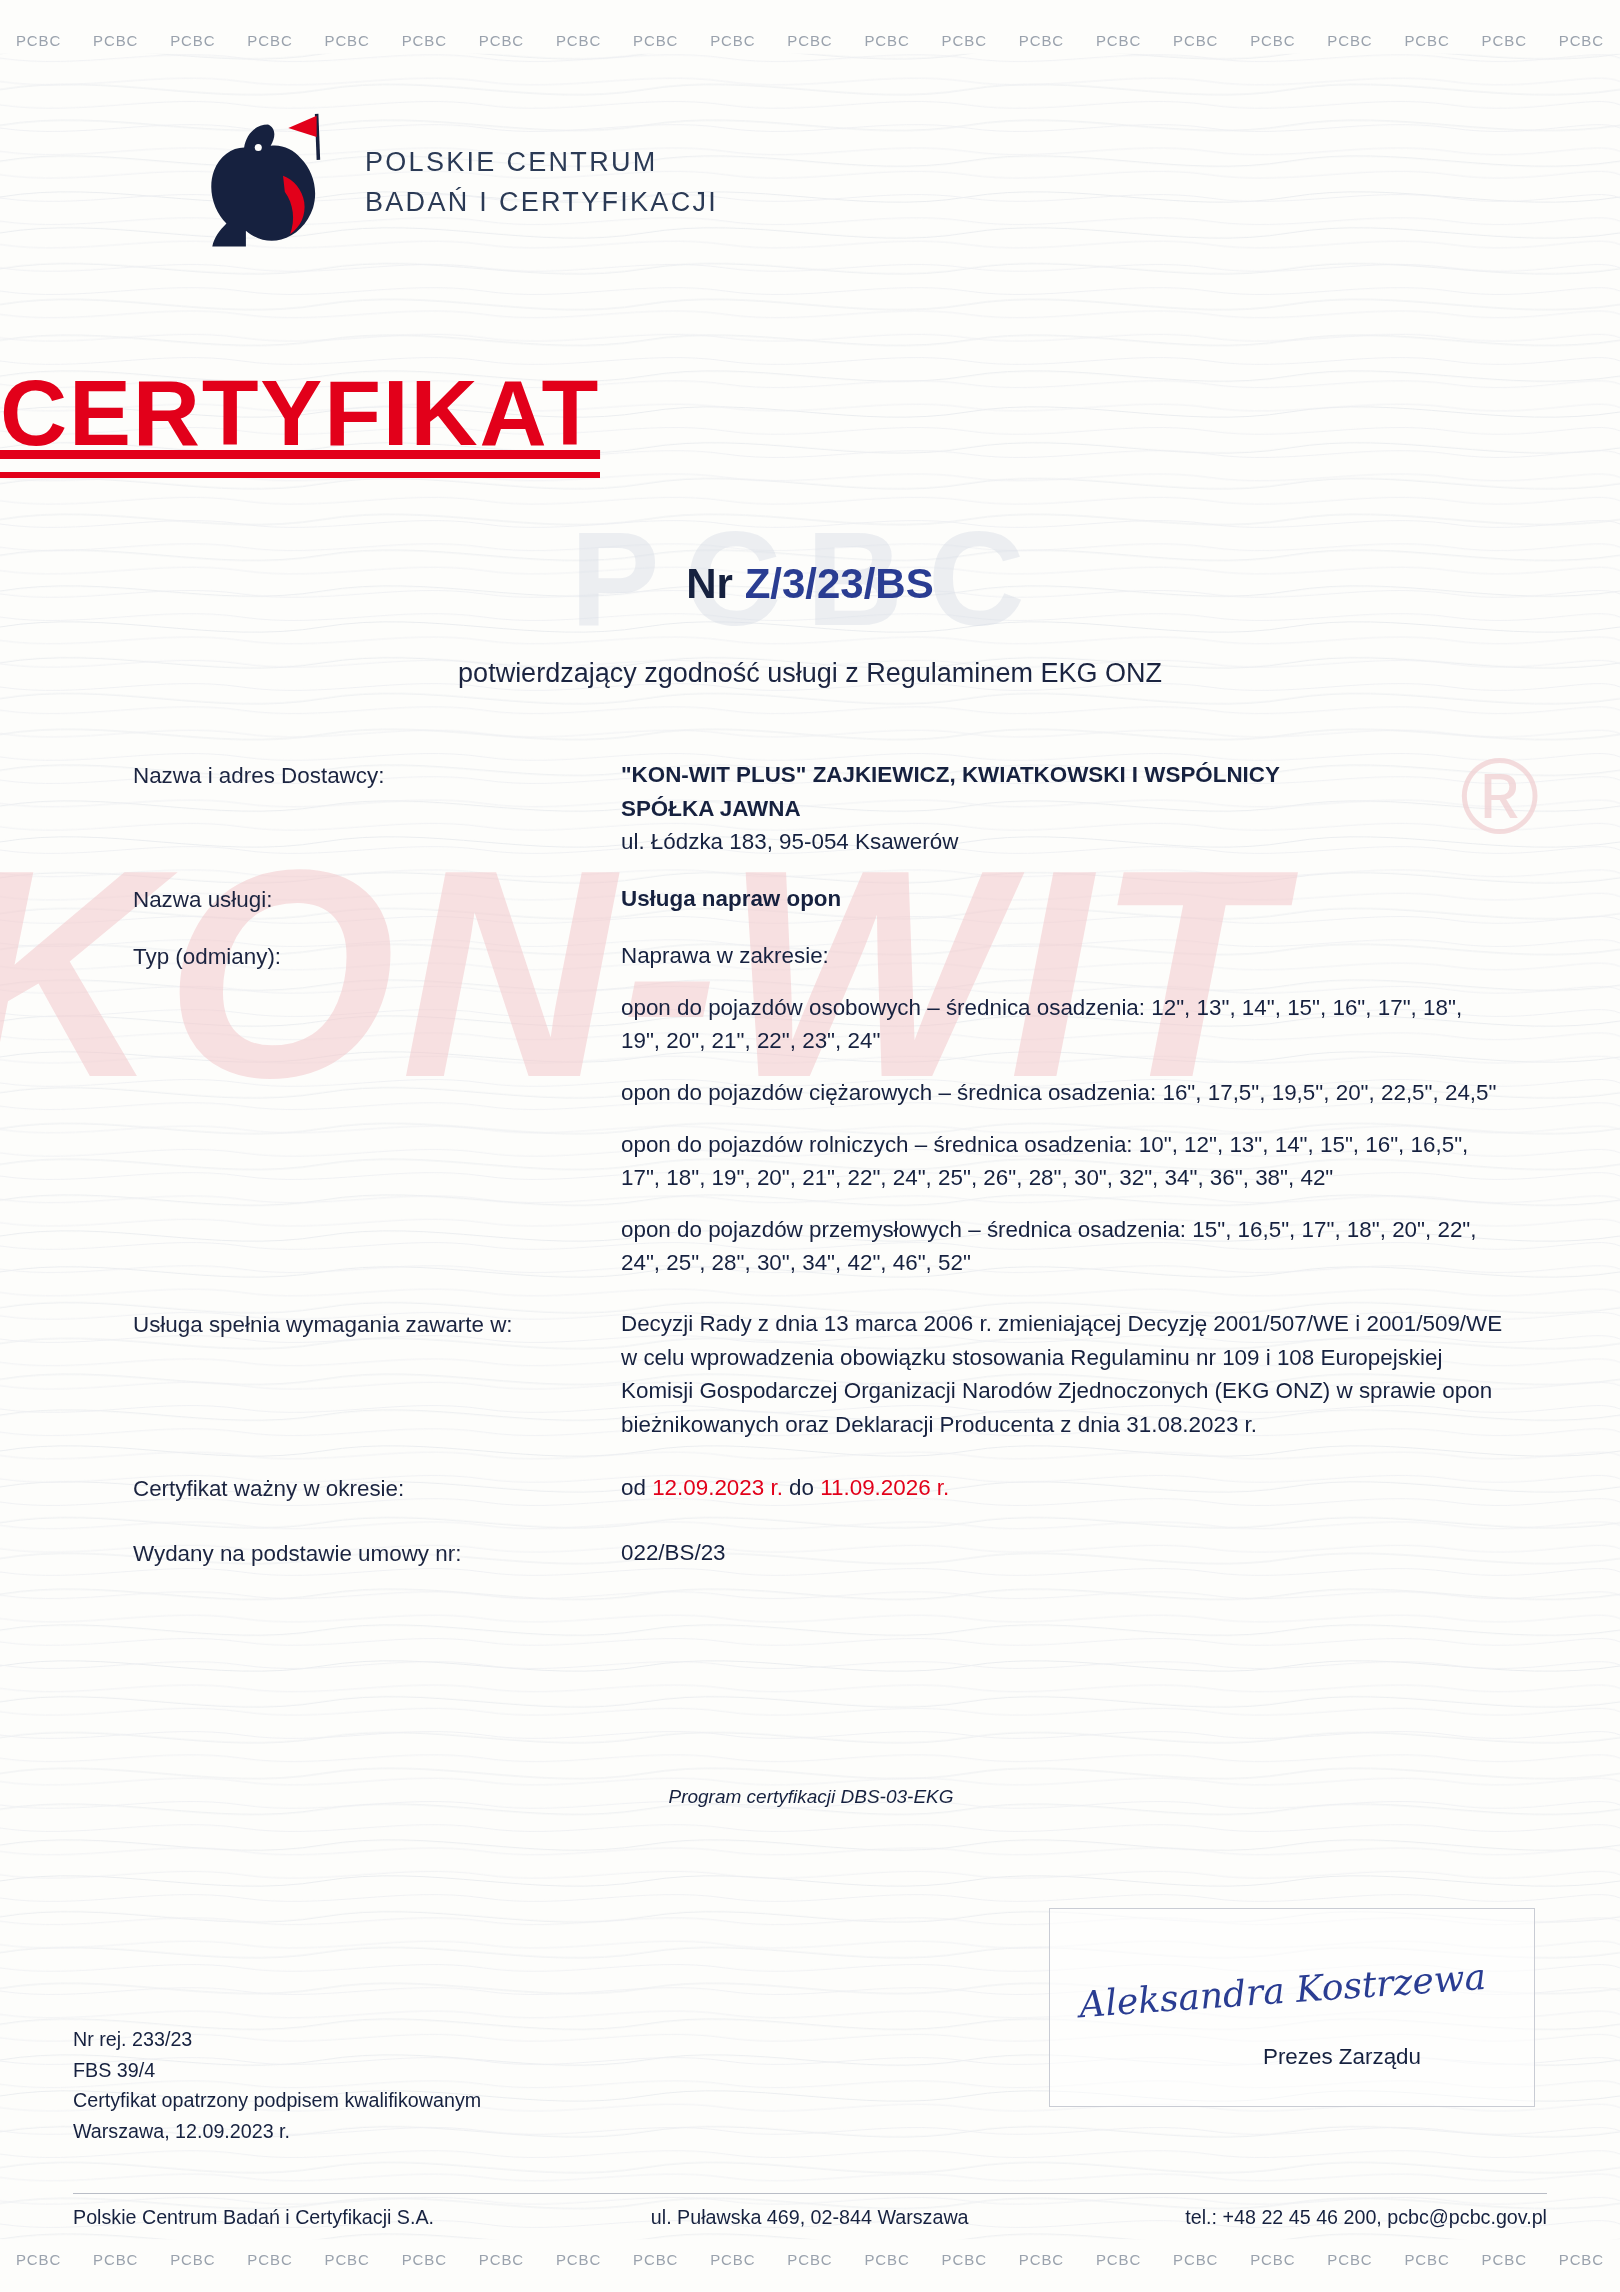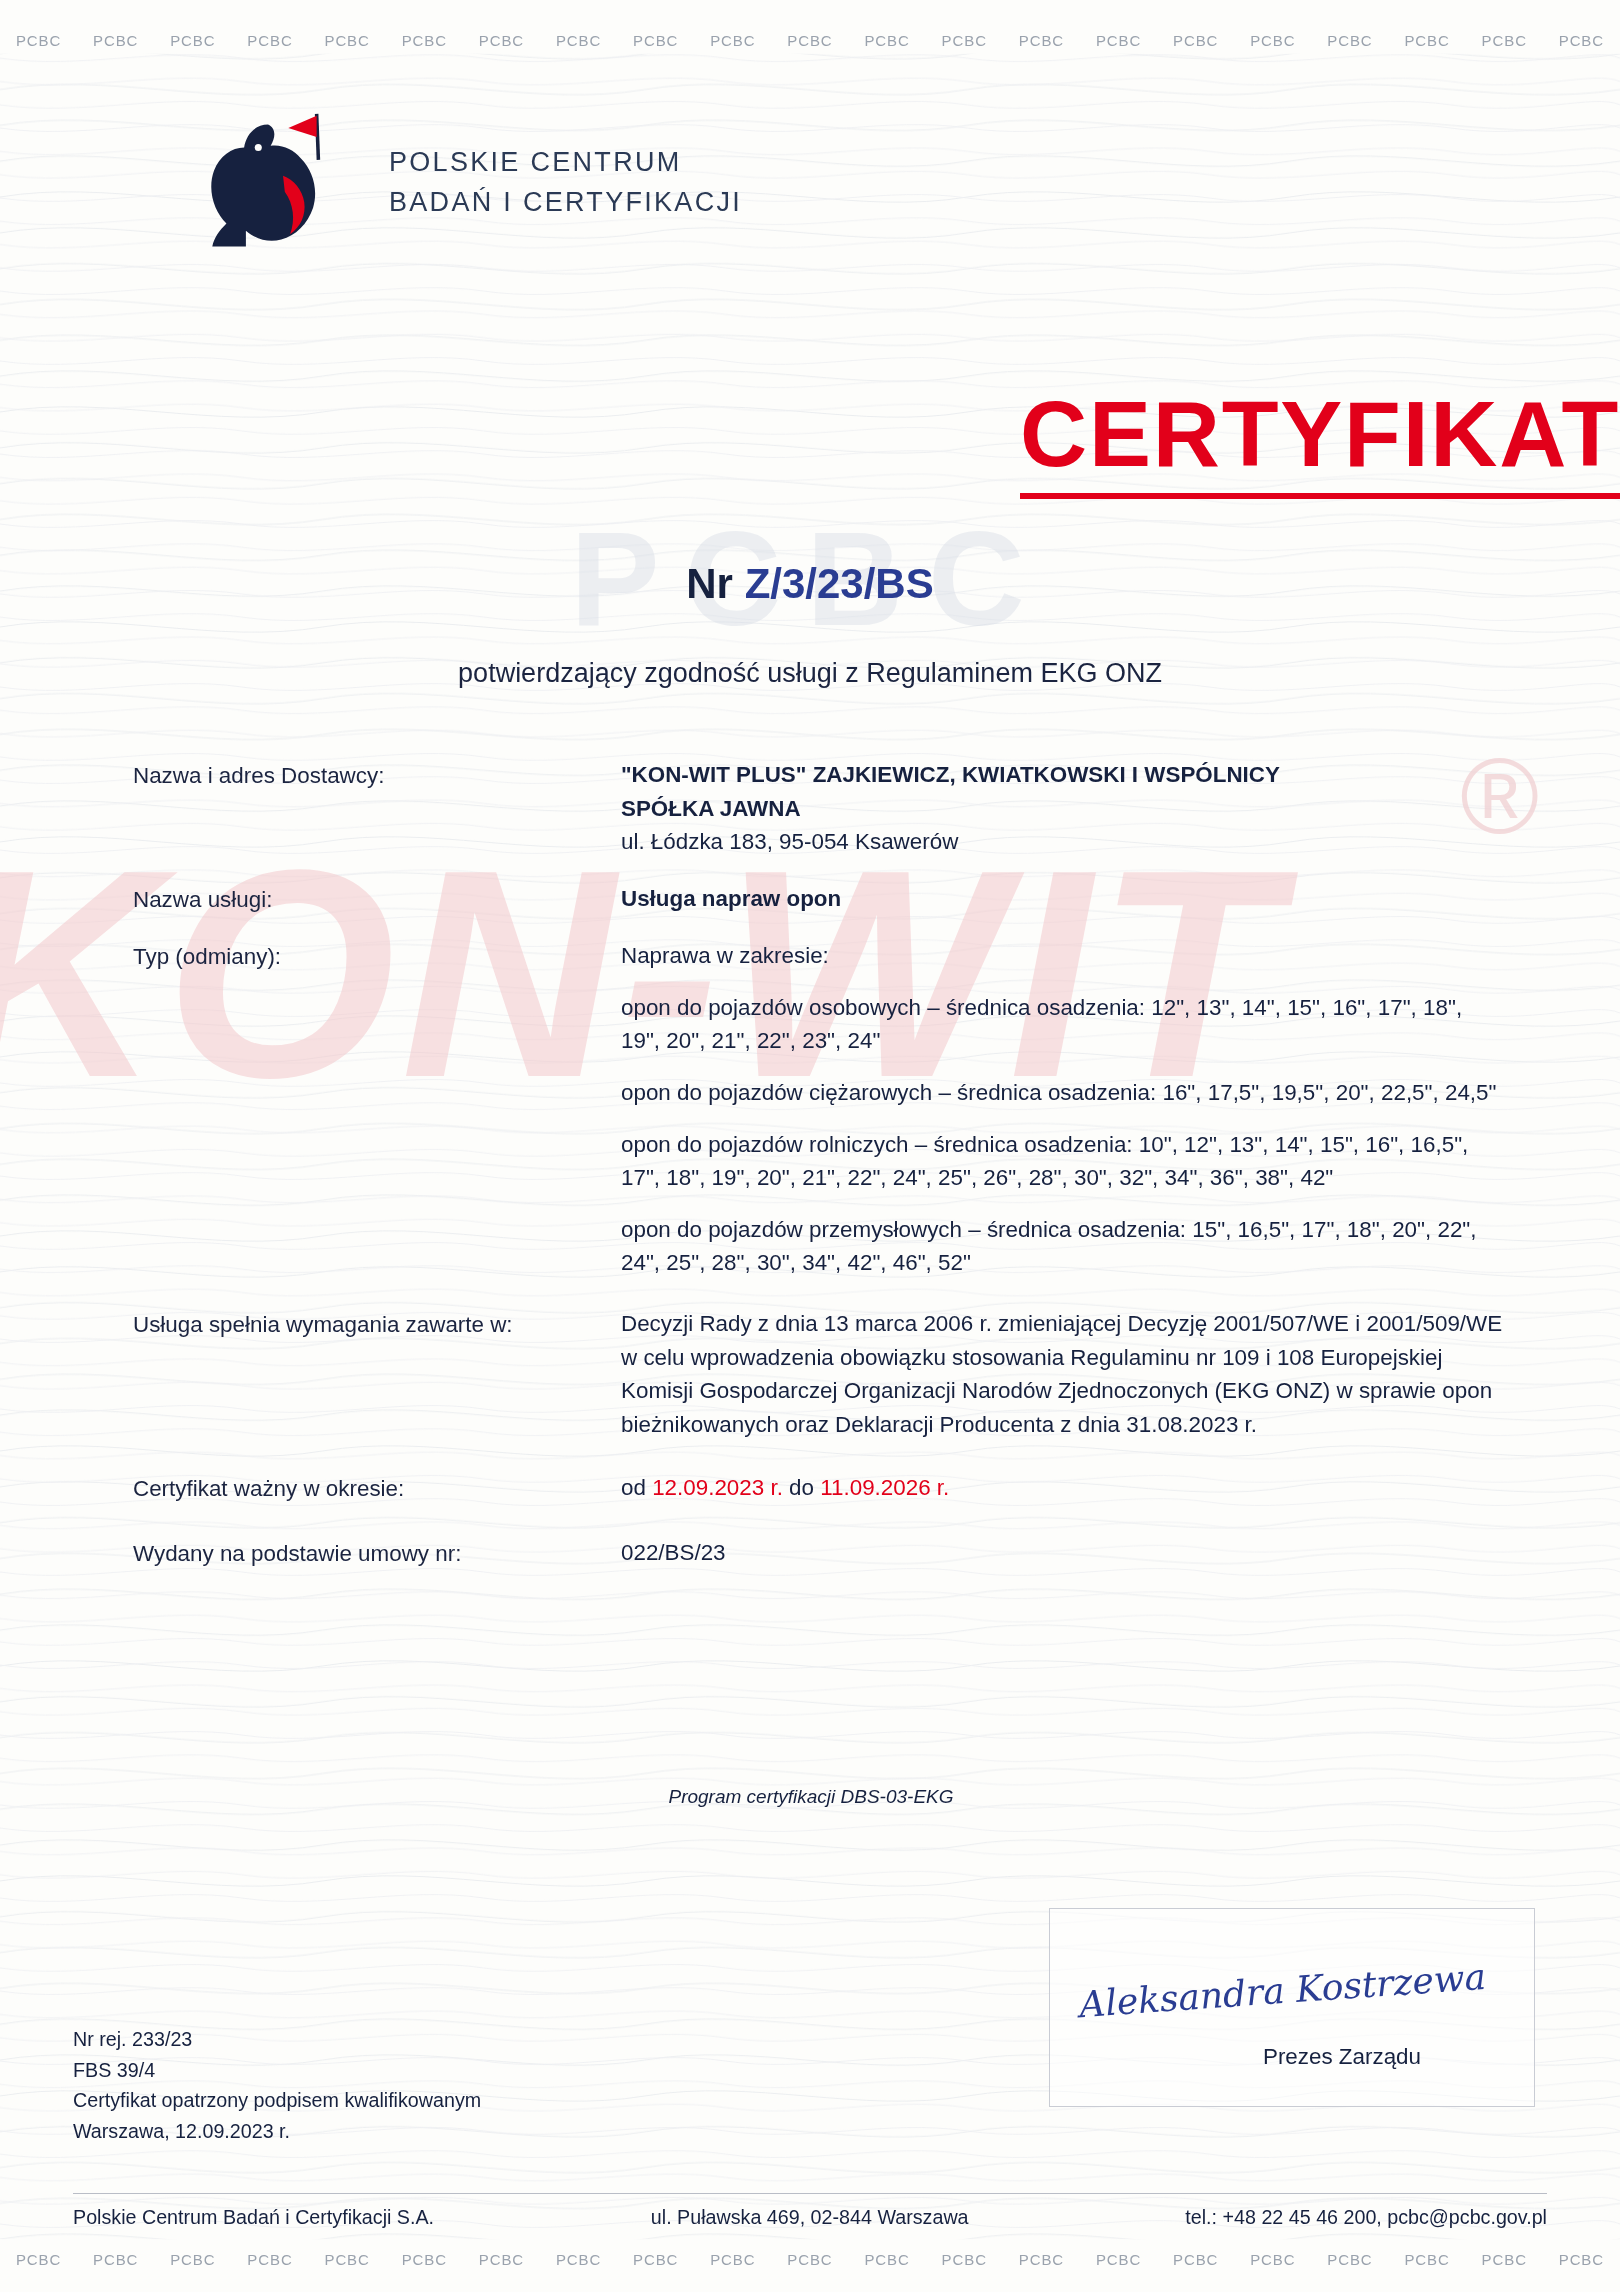--- a/index.html
+++ b/index.html
@@ -86,43 +86,44 @@
   .microtext.top { top: 32px; }
   .microtext.bottom { bottom: 25px; }
 
   
   .header {
     position: absolute;
     top: 97px;
     left: 184px;
     display: flex;
     align-items: center;
-    gap: 37px;
+    gap: 13px;
   }
   .eagle { width: 168px; height: 170px; }
   .org-name {
     font-size: 27px;
     letter-spacing: 2.3px;
     color: #2b3a55;
     line-height: 1.5;
     font-family: "Liberation Sans", sans-serif;
   }
 
   
   .cert-title {
     position: absolute;
-    top: 381px;
+    top: 360px;
     left: 0;
     width: 100%;
-    text-align: right;
+    text-align: left;
     font-size: 93px;
     font-weight: 700;
     letter-spacing: 1.8px;
     color: #e2001a;
     font-family: "Liberation Sans", sans-serif;
+    text-decoration: underline;
   }
   .cert-title span {
     border-bottom: 6.3px solid #e2001a;
     padding-bottom: 7.2px;
   }
   .cert-number {
     position: absolute;
     top: 560px;
     left: 0;
     width: 100%;

